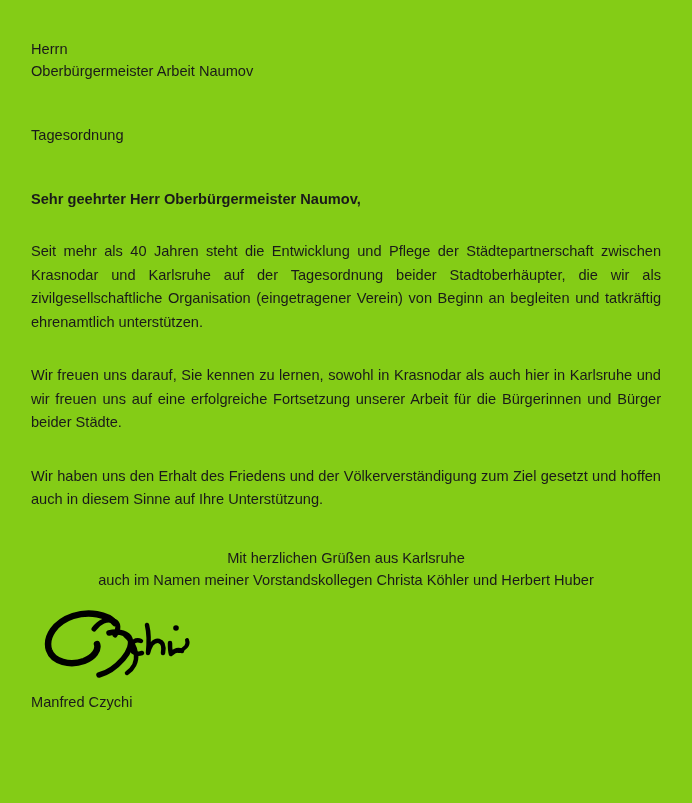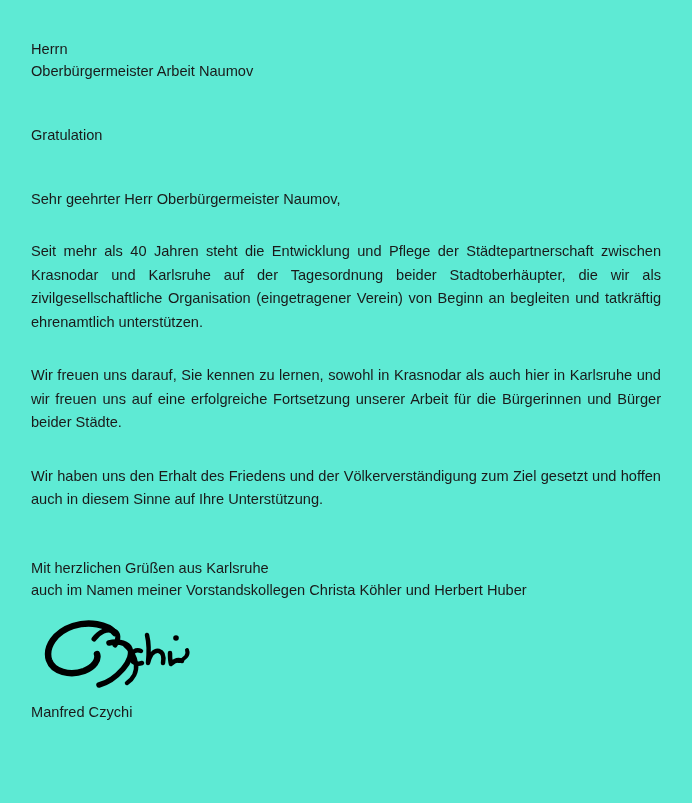--- a/index.html
+++ b/index.html
@@ -16,21 +16,21 @@
     font-family: "Liberation Sans", sans-serif;
     color: #1a1a1a;
     -webkit-font-smoothing: antialiased;
   }
   .page {
     position: absolute;
     left: 0;
     top: 0;
     width: 692px;
     height: 803px;
-    background: #5eead4;
+    background: #84cc16;
   }
   .content {
     position: absolute;
     left: 31px;
     top: 38px;
     width: 630px;
   }
 
   
   .block {
@@ -43,36 +43,37 @@
     white-space: pre-wrap;
   }
 
   
   .addr-block { margin: 0 0 0 0; }
 
   
   .subject-block { margin-top: 42px; }
 
   
-  .salutation-block { margin-top: 42px; }
+  .salutation-block { margin-top: 42px; font-weight: bold; }
 
   
   .para {
     margin-top: 30px;
     text-align: justify;
     text-justify: inter-word;
     font-size: 14.6px;
     line-height: 23.5px;
   }
   .para:last-of-type { margin-bottom: 13px; }
 
   
   .closing-block {
-    margin-top: 45px;
+    margin-top: 35px;
     line-height: 22px;
+    text-align: center;
   }
 
   
   .signature-area {
     margin-top: 18px;
     height: 78px;
     width: 200px;
     position: relative;
   }
   .signature-area svg {
@@ -93,21 +94,21 @@
 
 <div class="page">
   <div class="content">
 
     <div class="block addr-block">
       <span class="line">Herrn</span>
       <span class="line">Oberbürgermeister Arbeit Naumov</span>
     </div>
 
     <div class="block subject-block">
-      <span class="line">Gratulation</span>
+      <span class="line">Tagesordnung</span>
     </div>
 
     <div class="block salutation-block">
       <span class="line">Sehr geehrter Herr Oberbürgermeister Naumov,</span>
     </div>
 
     <p class="para">Seit mehr als 40 Jahren steht die Entwicklung und Pflege der Städtepartnerschaft zwischen Krasnodar und Karlsruhe auf der Tagesordnung beider Stadtoberhäupter, die wir als zivilgesellschaftliche Organisation (eingetragener Verein) von Beginn an begleiten und tatkräftig ehrenamtlich unterstützen.</p>
     <p class="para">Wir freuen uns darauf, Sie kennen zu lernen, sowohl in Krasnodar als auch hier in Karlsruhe und wir freuen uns auf eine erfolgreiche Fortsetzung unserer Arbeit für die Bürgerinnen und Bürger beider Städte.</p>
     <p class="para">Wir haben uns den Erhalt des Friedens und der Völkerverständigung zum Ziel gesetzt und hoffen auch in diesem Sinne auf Ihre Unterstützung.</p>
 

